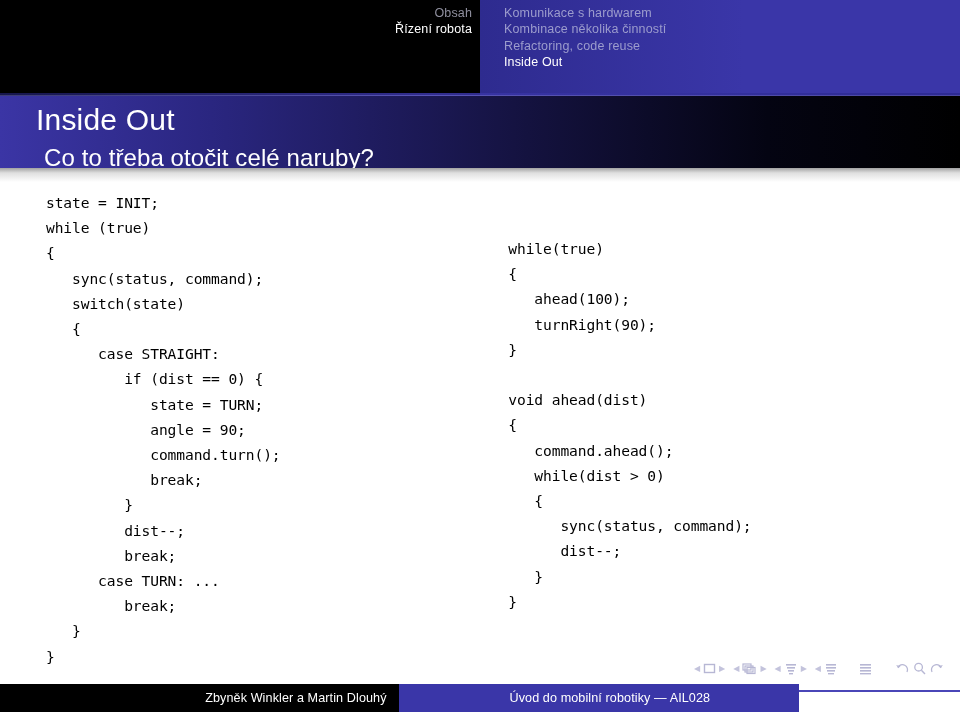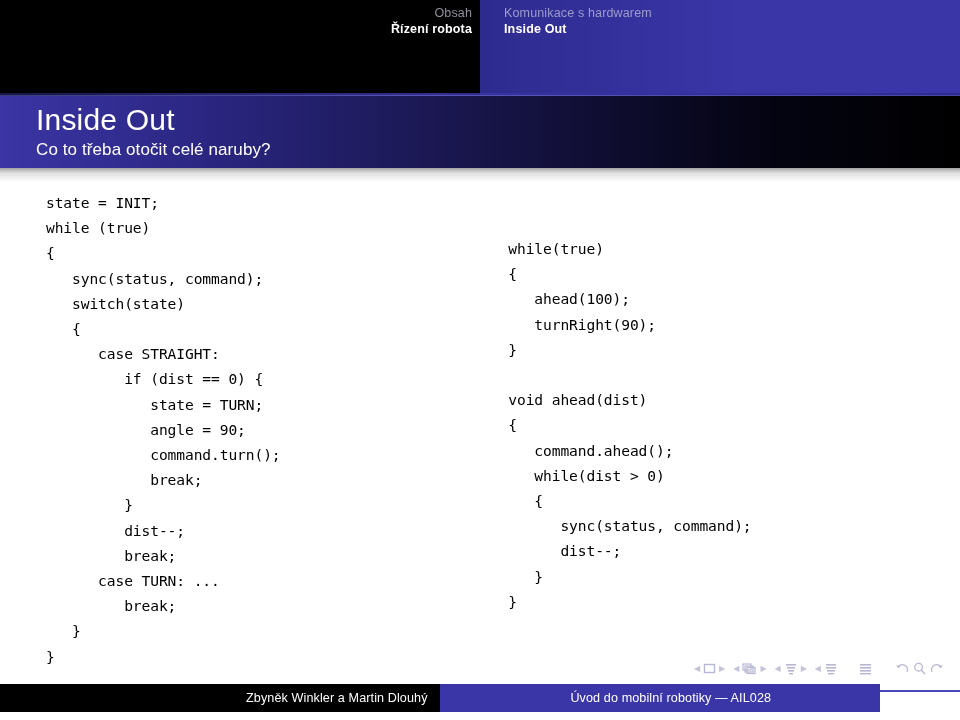--- a/index.html
+++ b/index.html
@@ -43,21 +43,21 @@
   .navline {
     font-size: 12.5px;
     line-height: 16.4px;
     color: #8f8f9e;
     white-space: nowrap;
     letter-spacing: .15px;
   }
   .headbar-right .navline { color: #9c9ccd; margin-left: 12px; }
   .navline.current {
     color: #ffffff;
-    font-weight: bold;
+    font-weight: normal;
   }
   .headbar-underline {
     position: absolute;
     left: 0; top: 93px;
     width: 960px; height: 3px;
     background: linear-gradient(to right, #1b1b5a 0%, #3a36a8 45%, #2b2890 100%);
     opacity: .85;
   }
 
   
@@ -72,25 +72,25 @@
   }
   .slide-title {
     font-size: 30px;
     line-height: 36px;
     color: #ffffff;
     font-weight: normal;
     letter-spacing: .2px;
     margin: 0;
   }
   .slide-subtitle {
-    font-size: 17px;
+    font-size: 24px;
     line-height: 24px;
     color: #ffffff;
     font-weight: normal;
-    margin: 0;
+    margin: 8px;
     letter-spacing: .1px;
   }
   .titlebar-shadow {
     position: absolute;
     left: 0; top: 168px;
     width: 960px; height: 14px;
     background: linear-gradient(to bottom, rgba(125,125,125,.72) 0%, rgba(170,170,170,.38) 35%, rgba(255,255,255,0) 100%);
   }
 
   
@@ -138,21 +138,21 @@
   .navarrow {
     font-size: 8px;
     color: #c3c3dc;
     line-height: 10px;
   }
 
   
   .footer {
     position: absolute;
     left: 0; top: 684px;
-    width: 880px;
+    width: 799px;
     height: 28px;
     display: flex;
   }
   .footer-left {
     width: 480px;
     background: #000000;
     box-sizing: border-box;
     text-align: right;
     padding: 4px 12px 0 0;
   }
@@ -180,20 +180,22 @@
 </head>
 <body>
 
 <div class="headbar">
   <div class="headbar-left">
     <div class="navline">Obsah</div>
     <div class="navline current">Řízení robota</div>
   </div>
   <div class="headbar-right">
     <div class="navline">Komunikace s hardwarem</div>
+    <div class="navline">Kombinace několika činností</div>
+    <div class="navline">Refactoring, code reuse</div>
     <div class="navline current">Inside Out</div>
   </div>
 </div>
 <div class="headbar-underline"></div>
 
 <div class="titlebar">
   <div class="slide-title">Inside Out</div>
   <div class="slide-subtitle">Co to třeba otočit celé naruby?</div>
 </div>
 <div class="titlebar-shadow"></div>

